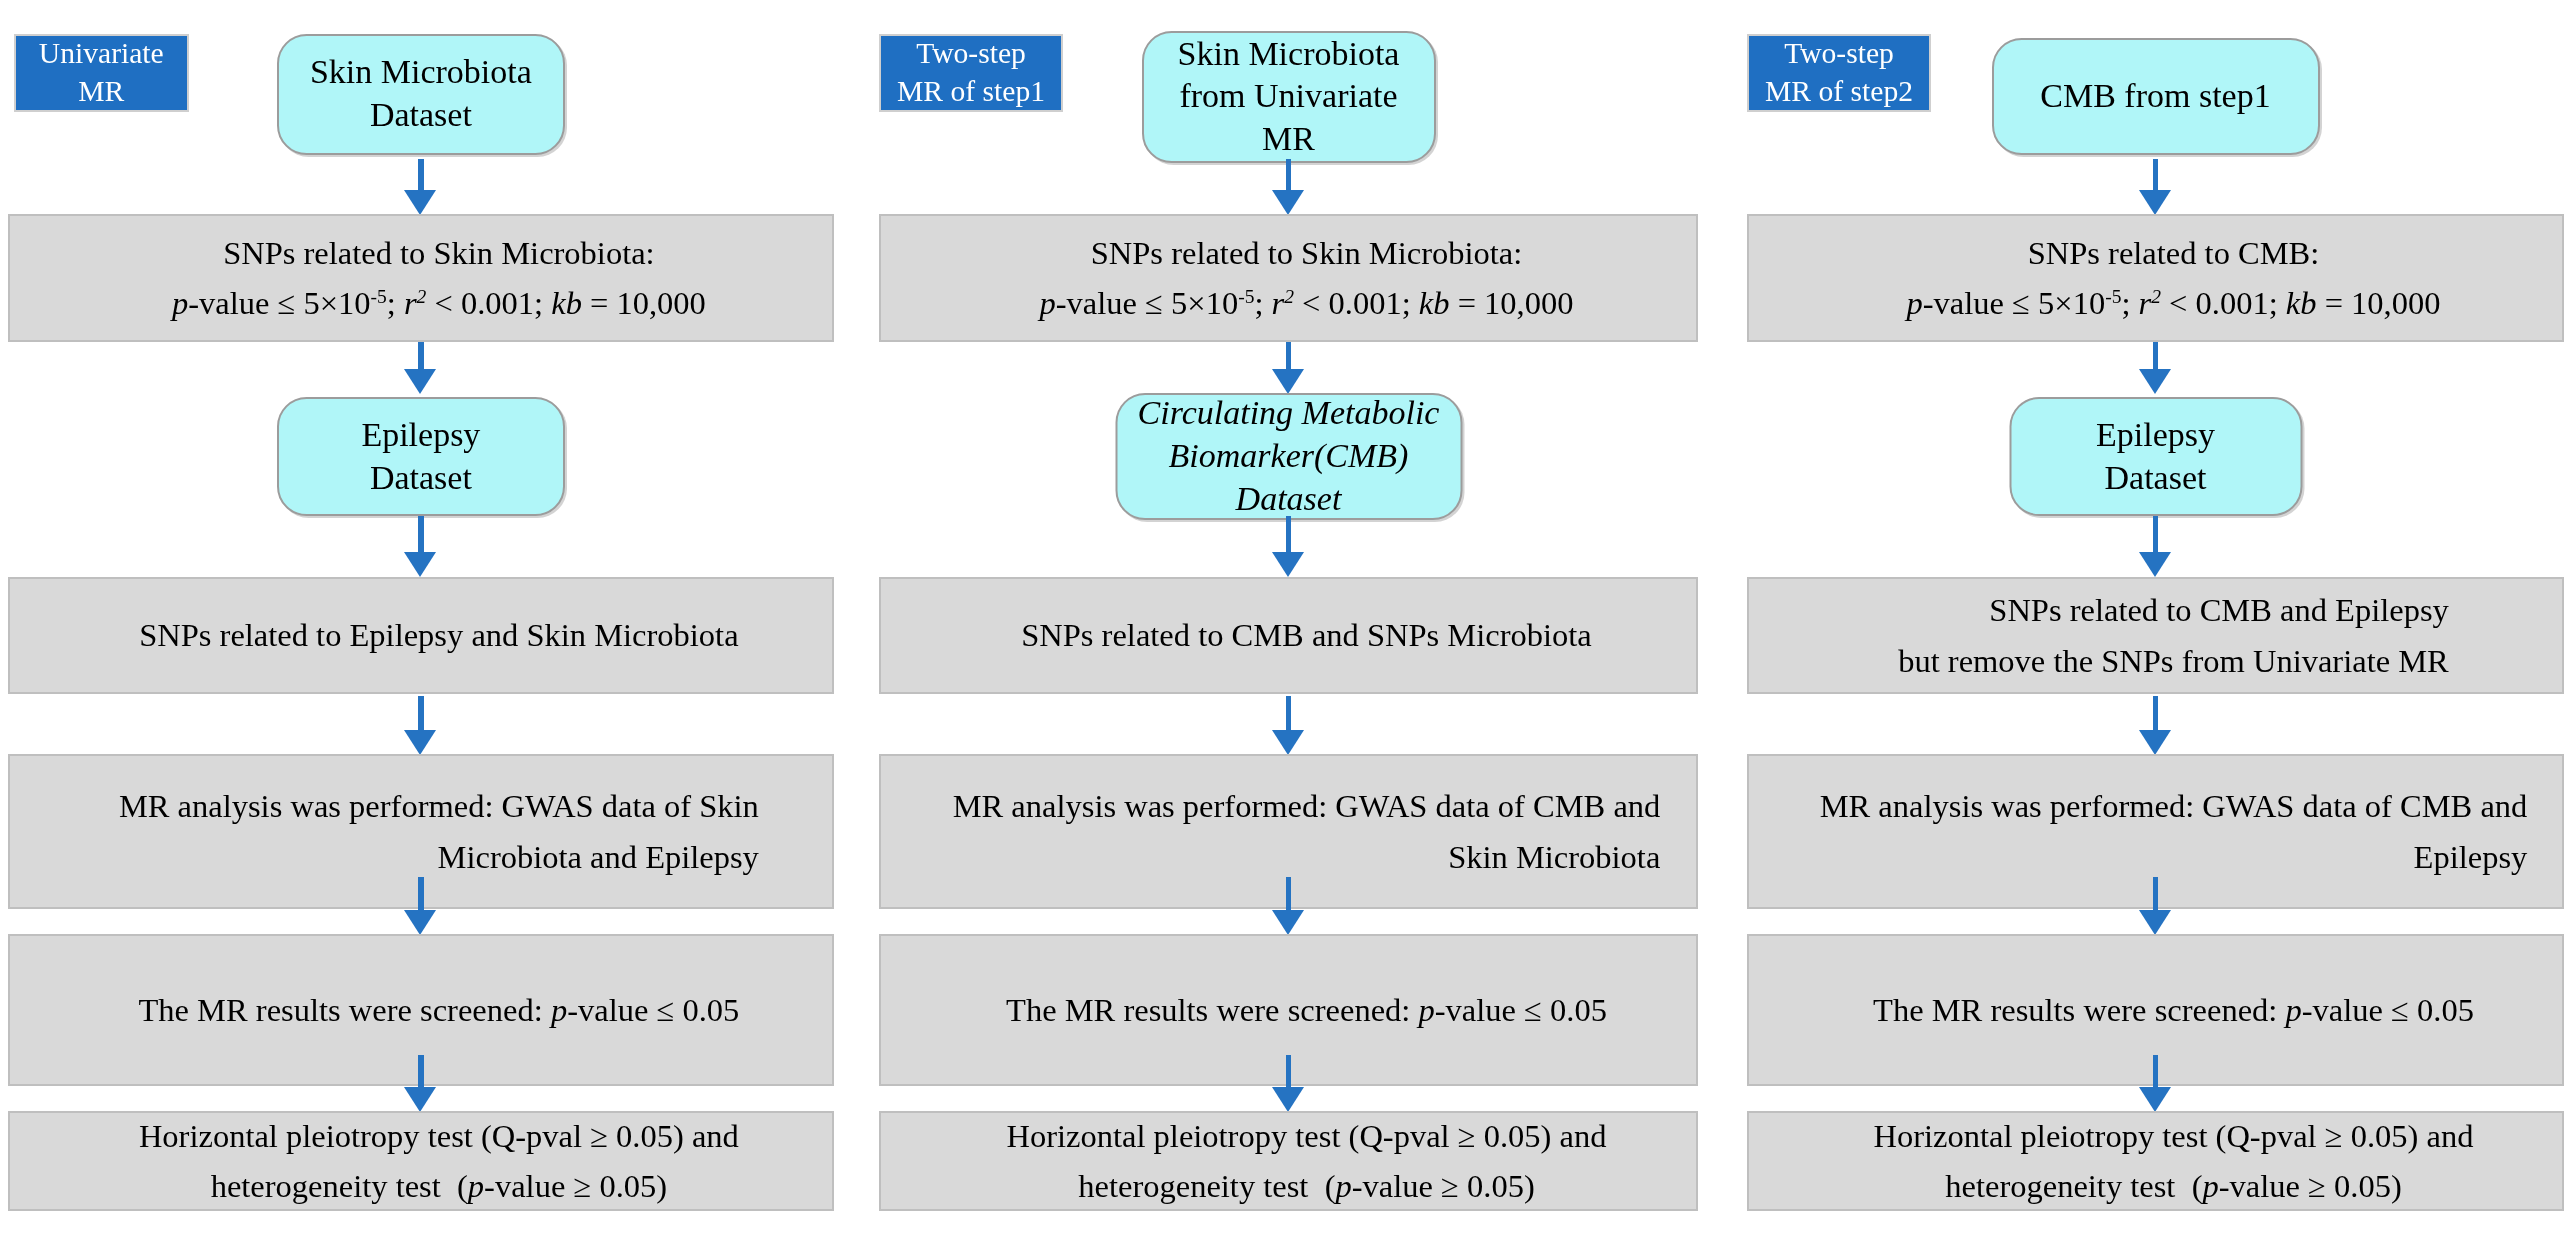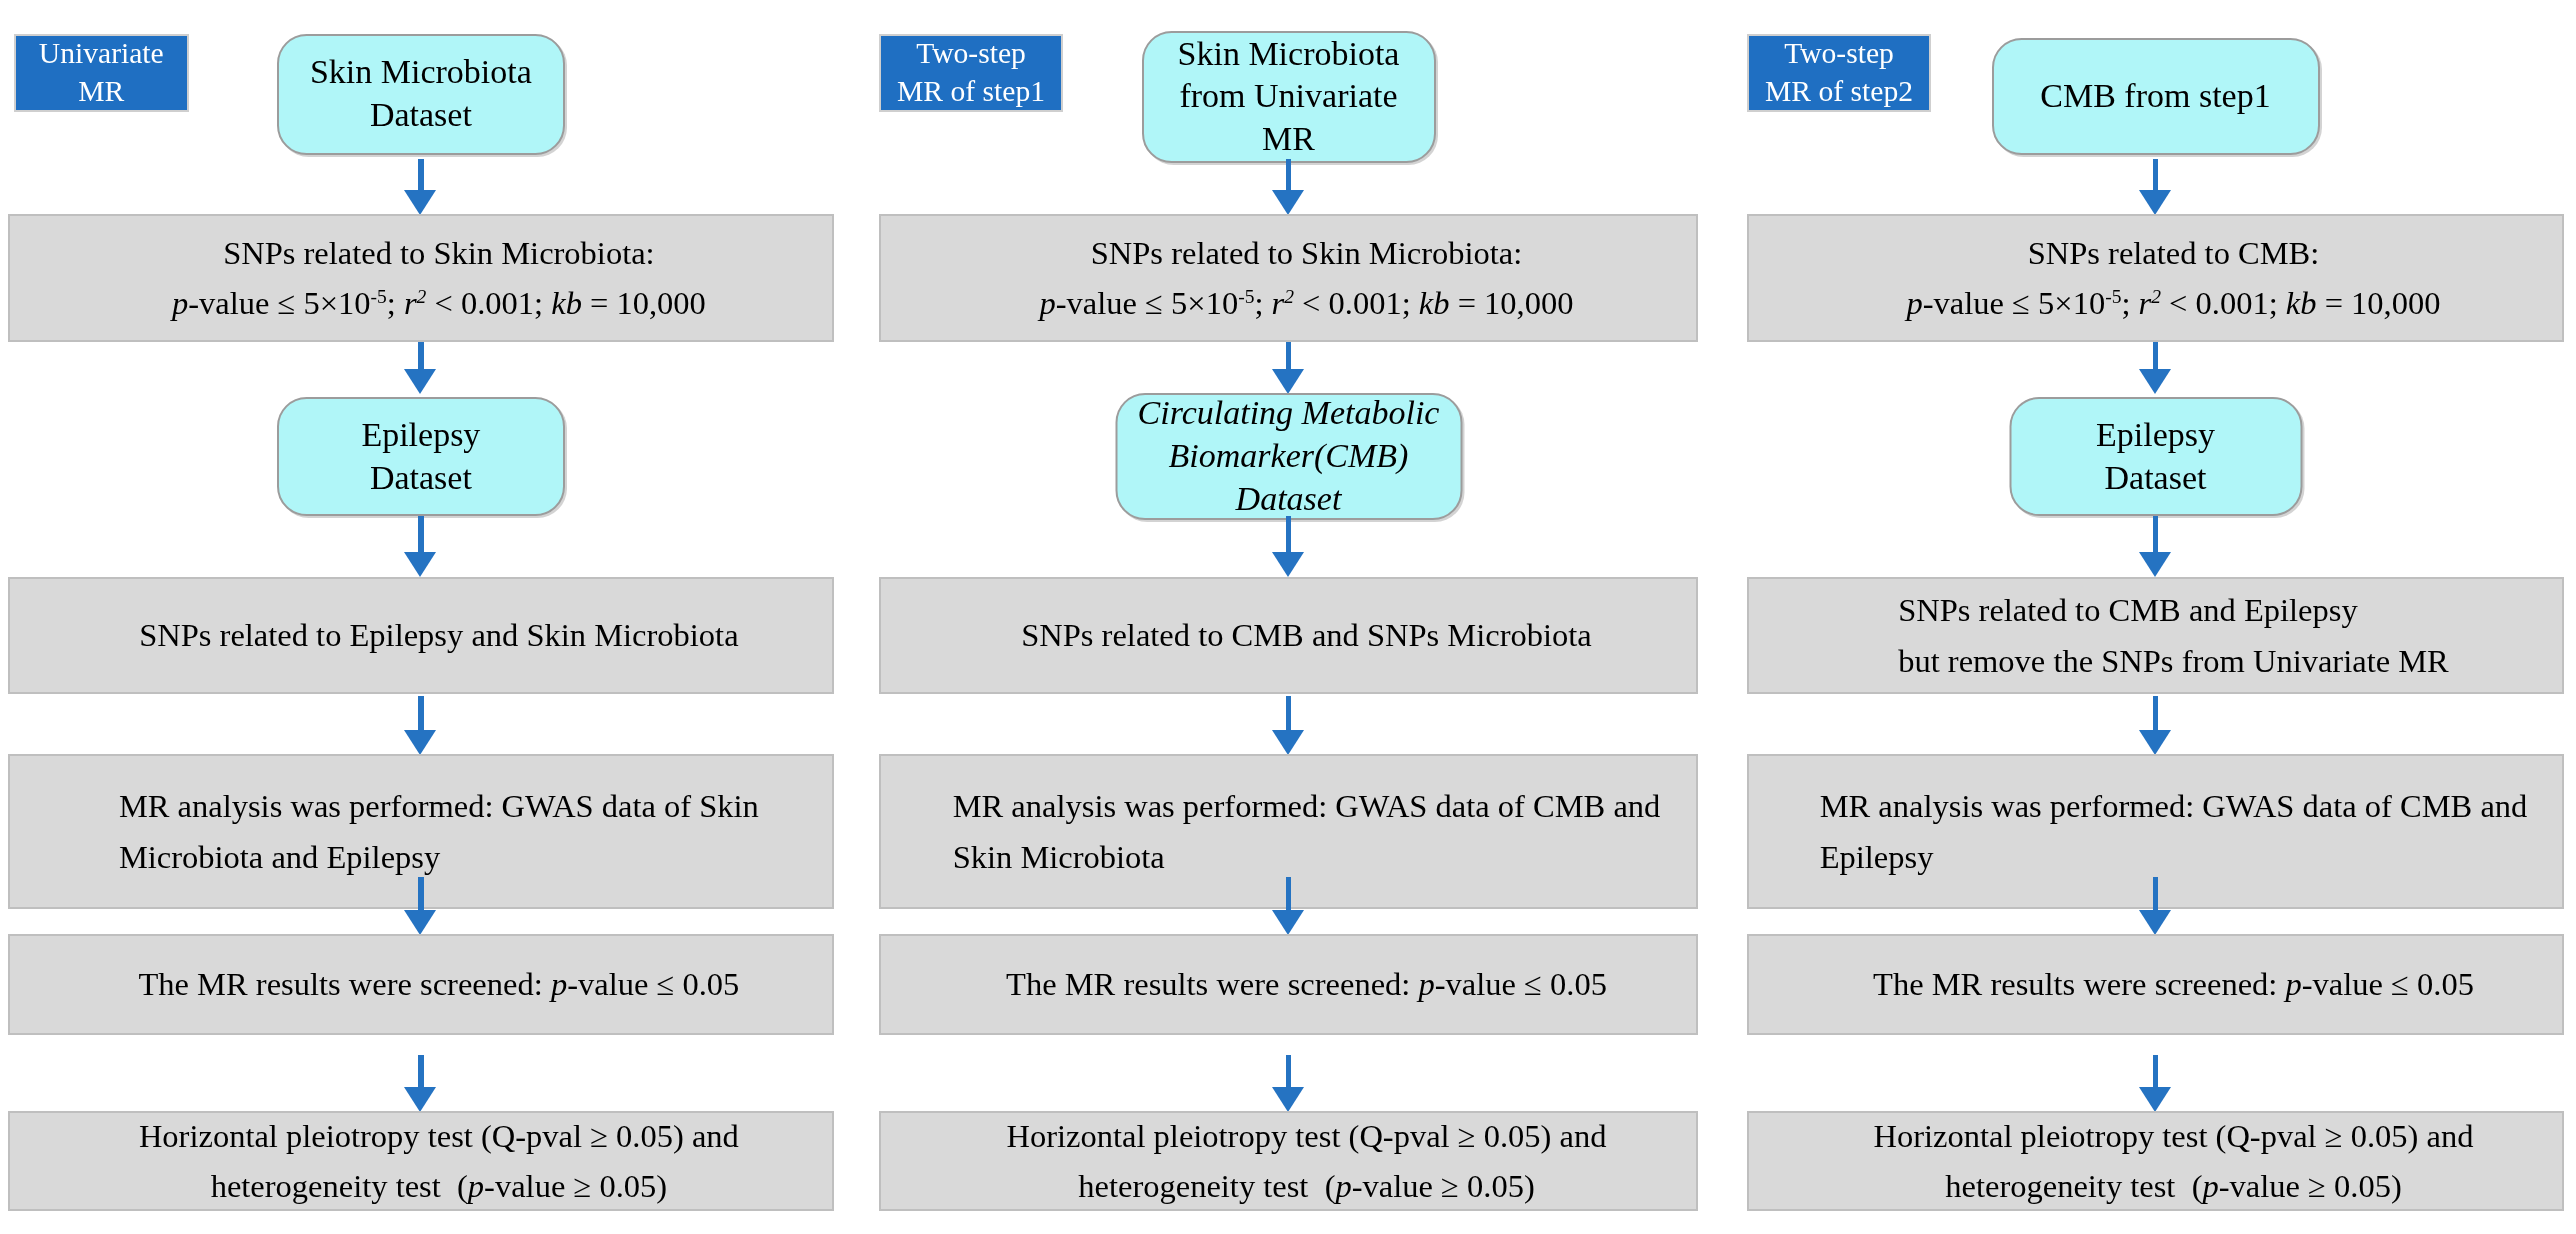--- a/index.html
+++ b/index.html
@@ -45,26 +45,26 @@
   .node.src2{ top:10.8px;  width:294px; height:132px; }
   .node.src3{ top:17.7px;  width:328px; height:117px; }
   .node.mid1{ top:377px; width:288px; height:119px; }
   .node.mid2{ top:373px; width:347px; height:127px;font-style:italic; }
   .node.mid3{ top:377px; width:293px; height:119px; }
 
   .step{
     position:absolute; left:0; right:0;
     background:var(--step_bg); border:2px solid var(--step_border);
     display:flex; flex-direction:column; align-items:center; justify-content:center;
-    text-align:left; font-size:32.5px; line-height:1.55; white-space:pre-line;padding-left:36px;
+    text-align:right; font-size:32.5px; line-height:1.55; white-space:pre-line;padding-left:36px;
   }
   .step.rA{ top:194px;  height:128px; }
   .step.rC{ top:557px;  height:117px; }
   .step.rD{ top:734px;  height:155px; }
-  .step.rE{ top:914px;  height:101px; }
+  .step.rE{ top:914px;  height:152px; }
   .step.rF{ top:1091px; height:100px; }
 
   .arrow{ position:absolute; left:50%; width:0; }
   .arrow .line{
     position:absolute; left:-3px; top:0; bottom:21.7px; width:5.9px;
     background:var(--arrow);
   }
   .arrow .head{
     position:absolute; left:-16.7px; bottom:0; width:0; height:0;
     border-left:16.7px solid transparent; border-right:16.7px solid transparent;

